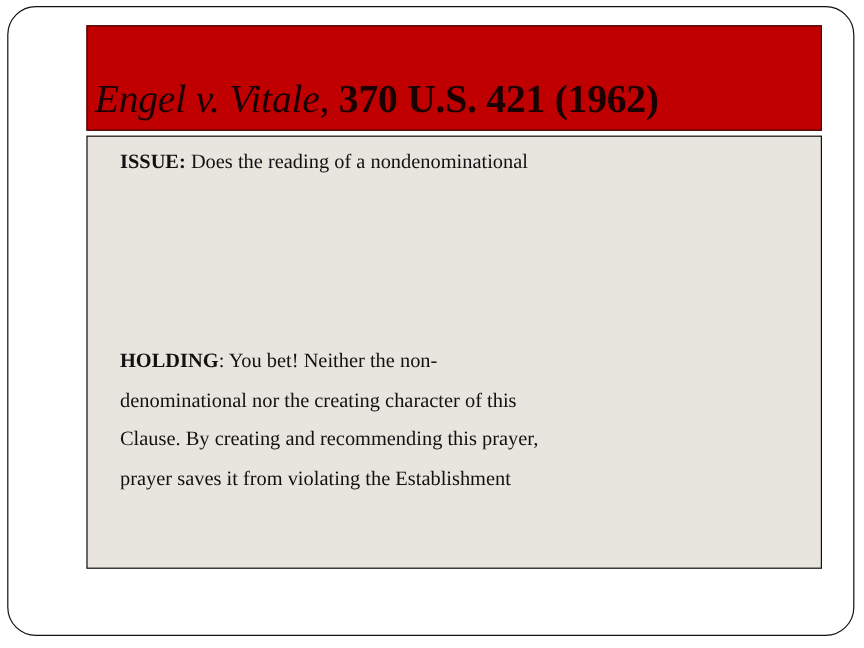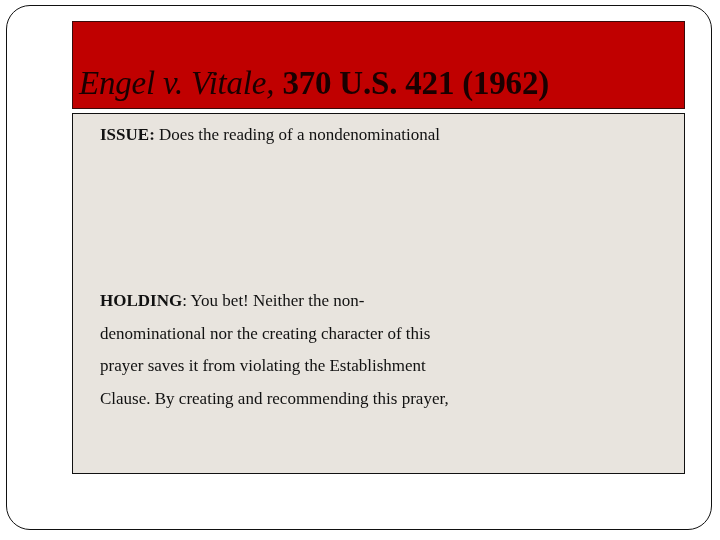--- a/index.html
+++ b/index.html
@@ -30,16 +30,16 @@
   <div class="title"><span class="case">Engel v. Vitale,</span><span> 370 U.S. 421 (1962)</span></div>
 </div>
 
 <div class="body-box">
   <div class="para p1">
     <span class="line"><b>ISSUE:</b><span> Does the reading of a nondenominational</span></span>
   </div>
   <div class="para p2">
     <span class="line"><b>HOLDING</b><span>: You bet! Neither the non-</span></span>
     <span class="line">denominational nor the creating character of this</span>
+    <span class="line">Clause. By creating and recommending this prayer,</span>
     <span class="line">prayer saves it from violating the Establishment</span>
-    <span class="line">Clause. By creating and recommending this prayer,</span>
   </div>
 </div>
 
 </body></html>

